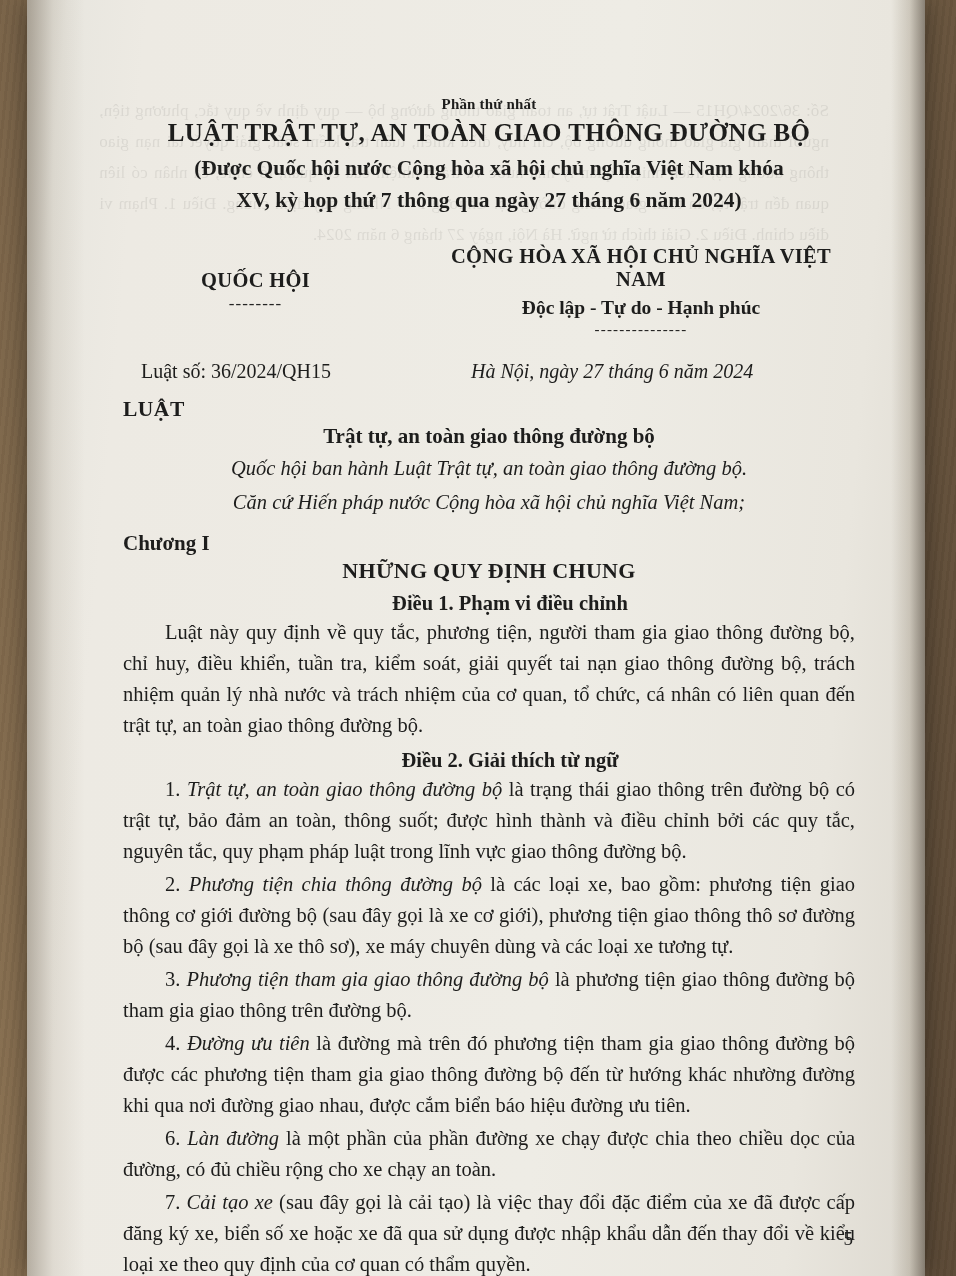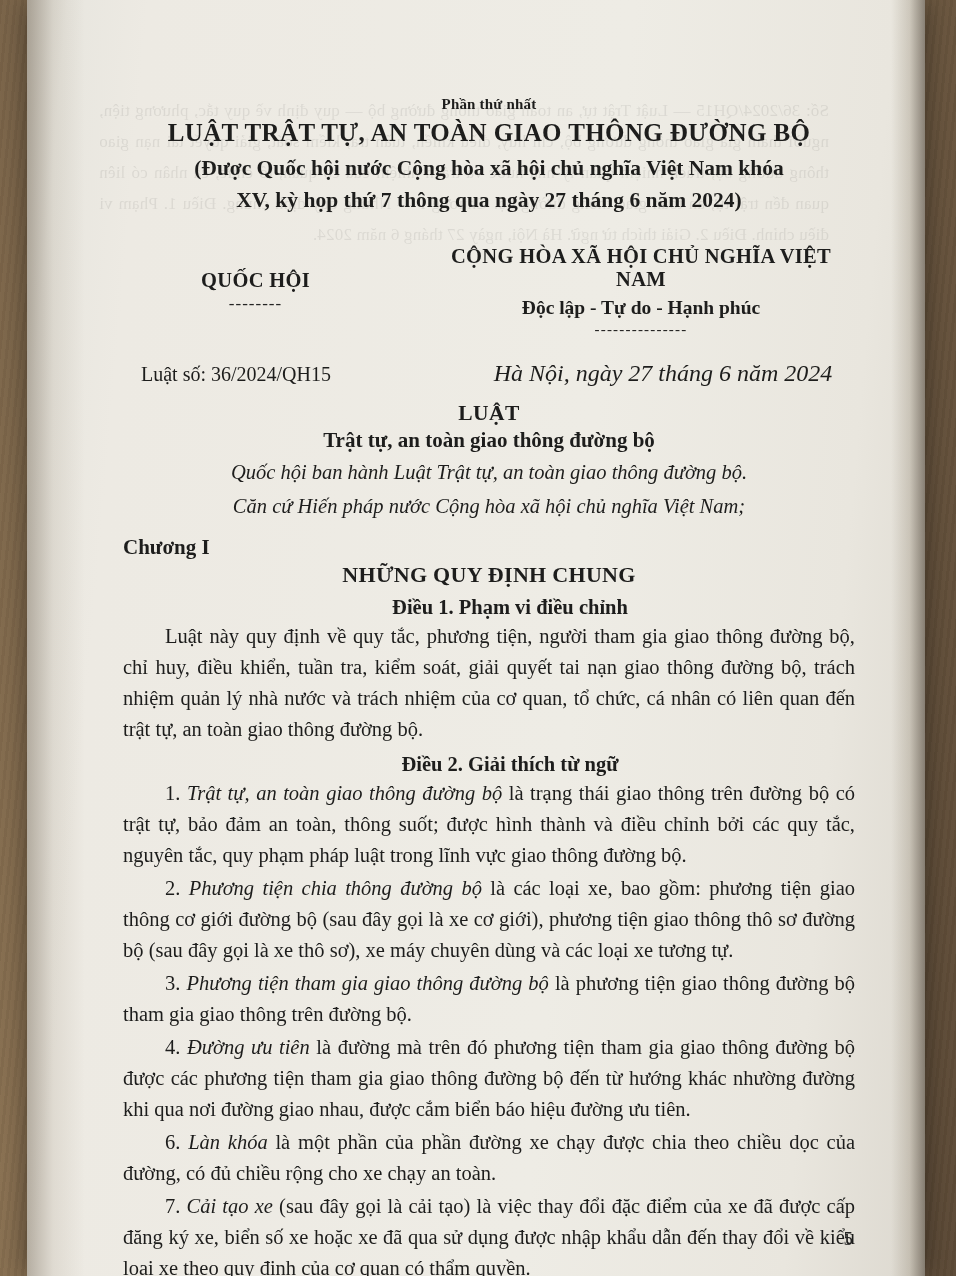--- a/index.html
+++ b/index.html
@@ -139,28 +139,28 @@
     margin-top: 22px;
   }
   .law-no {
     width: 290px;
     flex: none;
     font-size: 20px;
     padding-left: 18px;
   }
   .place-date {
     flex: 1;
-    text-align: center;
+    text-align: left;
     font-style: italic;
-    font-size: 24px;
+    font-size: 20px;
     padding-left: 40px;
   }
 
   .luat-word {
-    text-align: center;
+    text-align: left;
     font-size: 21.5px;
     font-weight: bold;
     letter-spacing: .5px;
     margin: 14px 0 2px 0;
   }
   .luat-name {
     text-align: center;
     font-size: 21px;
     font-weight: bold;
     margin: 0 0 4px 0;
@@ -281,21 +281,21 @@
     <p class="para">
       <span>2. </span><i>Phương tiện chia thông đường bộ</i><span> là các loại xe, bao gồm: phương tiện giao thông cơ giới đường bộ (sau đây gọi là xe cơ giới), phương tiện giao thông thô sơ đường bộ (sau đây gọi là xe thô sơ), xe máy chuyên dùng và các loại xe tương tự.</span>
     </p>
     <p class="para">
       <span>3. </span><i>Phương tiện tham gia giao thông đường bộ</i><span> là phương tiện giao thông đường bộ tham gia giao thông trên đường bộ.</span>
     </p>
     <p class="para">
       <span>4. </span><i>Đường ưu tiên</i><span> là đường mà trên đó phương tiện tham gia giao thông đường bộ được các phương tiện tham gia giao thông đường bộ đến từ hướng khác nhường đường khi qua nơi đường giao nhau, được cắm biển báo hiệu đường ưu tiên.</span>
     </p>
     <p class="para">
-      <span>6. </span><i>Làn khóa</i><span> là một phần của phần đường xe chạy được chia theo chiều dọc của đường, có đủ chiều rộng cho xe chạy an toàn.</span>
+      <span>6. </span><i>Làn đường</i><span> là một phần của phần đường xe chạy được chia theo chiều dọc của đường, có đủ chiều rộng cho xe chạy an toàn.</span>
     </p>
     <p class="para">
       <span>7. </span><i>Cải tạo xe</i><span> (sau đây gọi là cải tạo) là việc thay đổi đặc điểm của xe đã được cấp đăng ký xe, biển số xe hoặc xe đã qua sử dụng được nhập khẩu dẫn đến thay đổi về kiểu loại xe theo quy định của cơ quan có thẩm quyền.</span>
     </p>
 
   </div>
 
   <div class="folio">5</div>
   <div id="page-edge"></div>
 </div>

